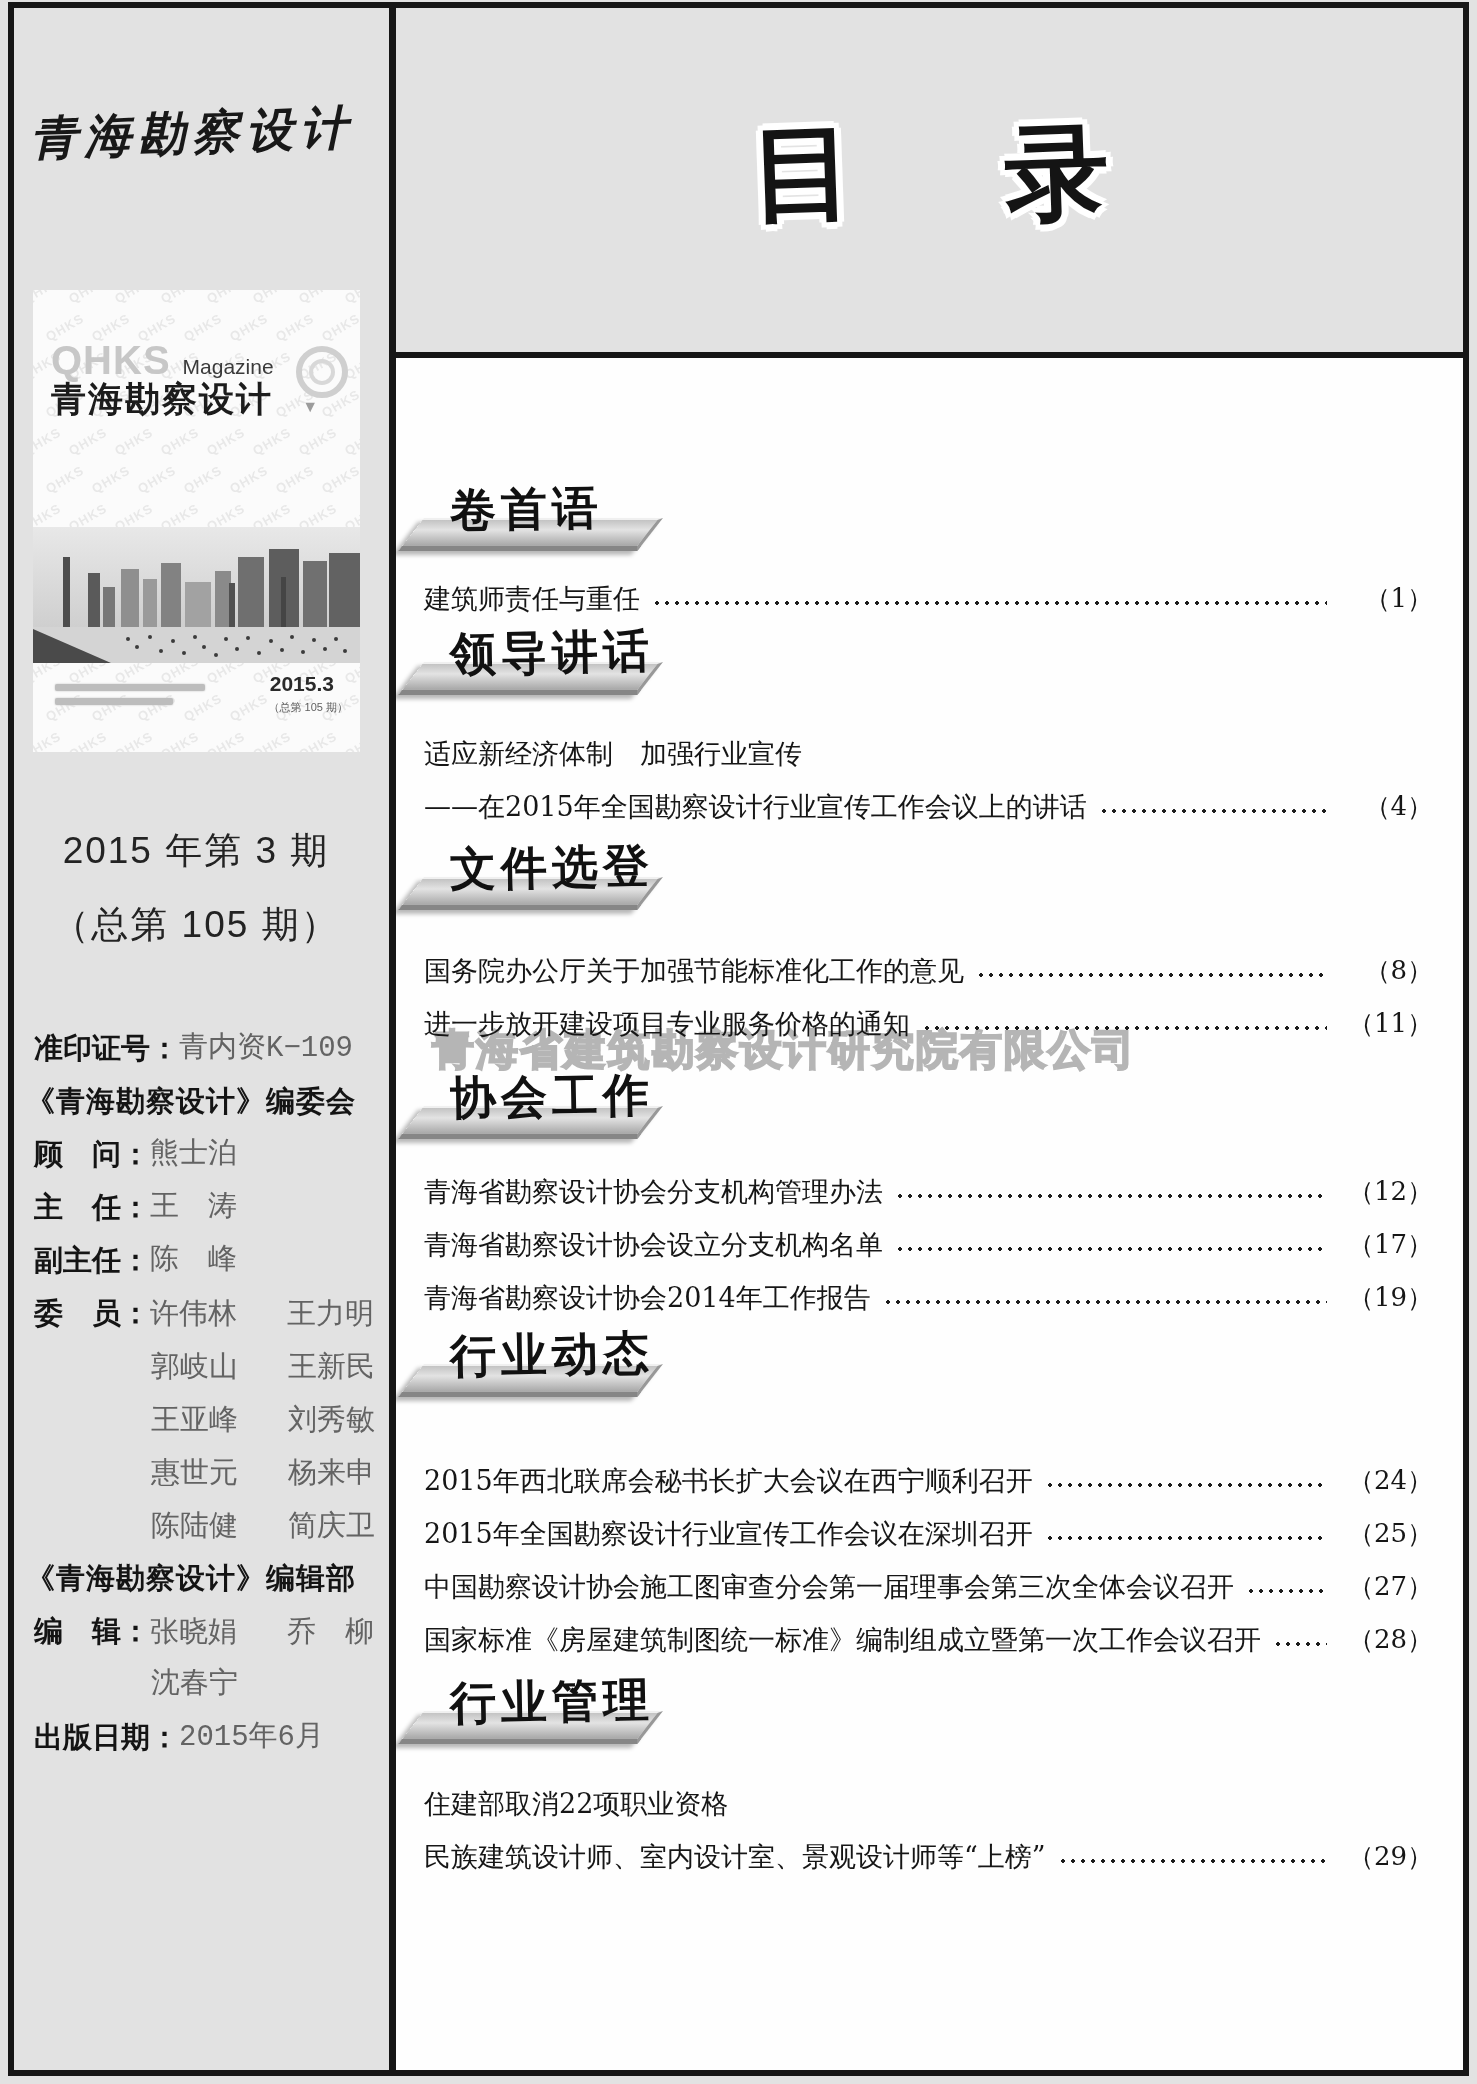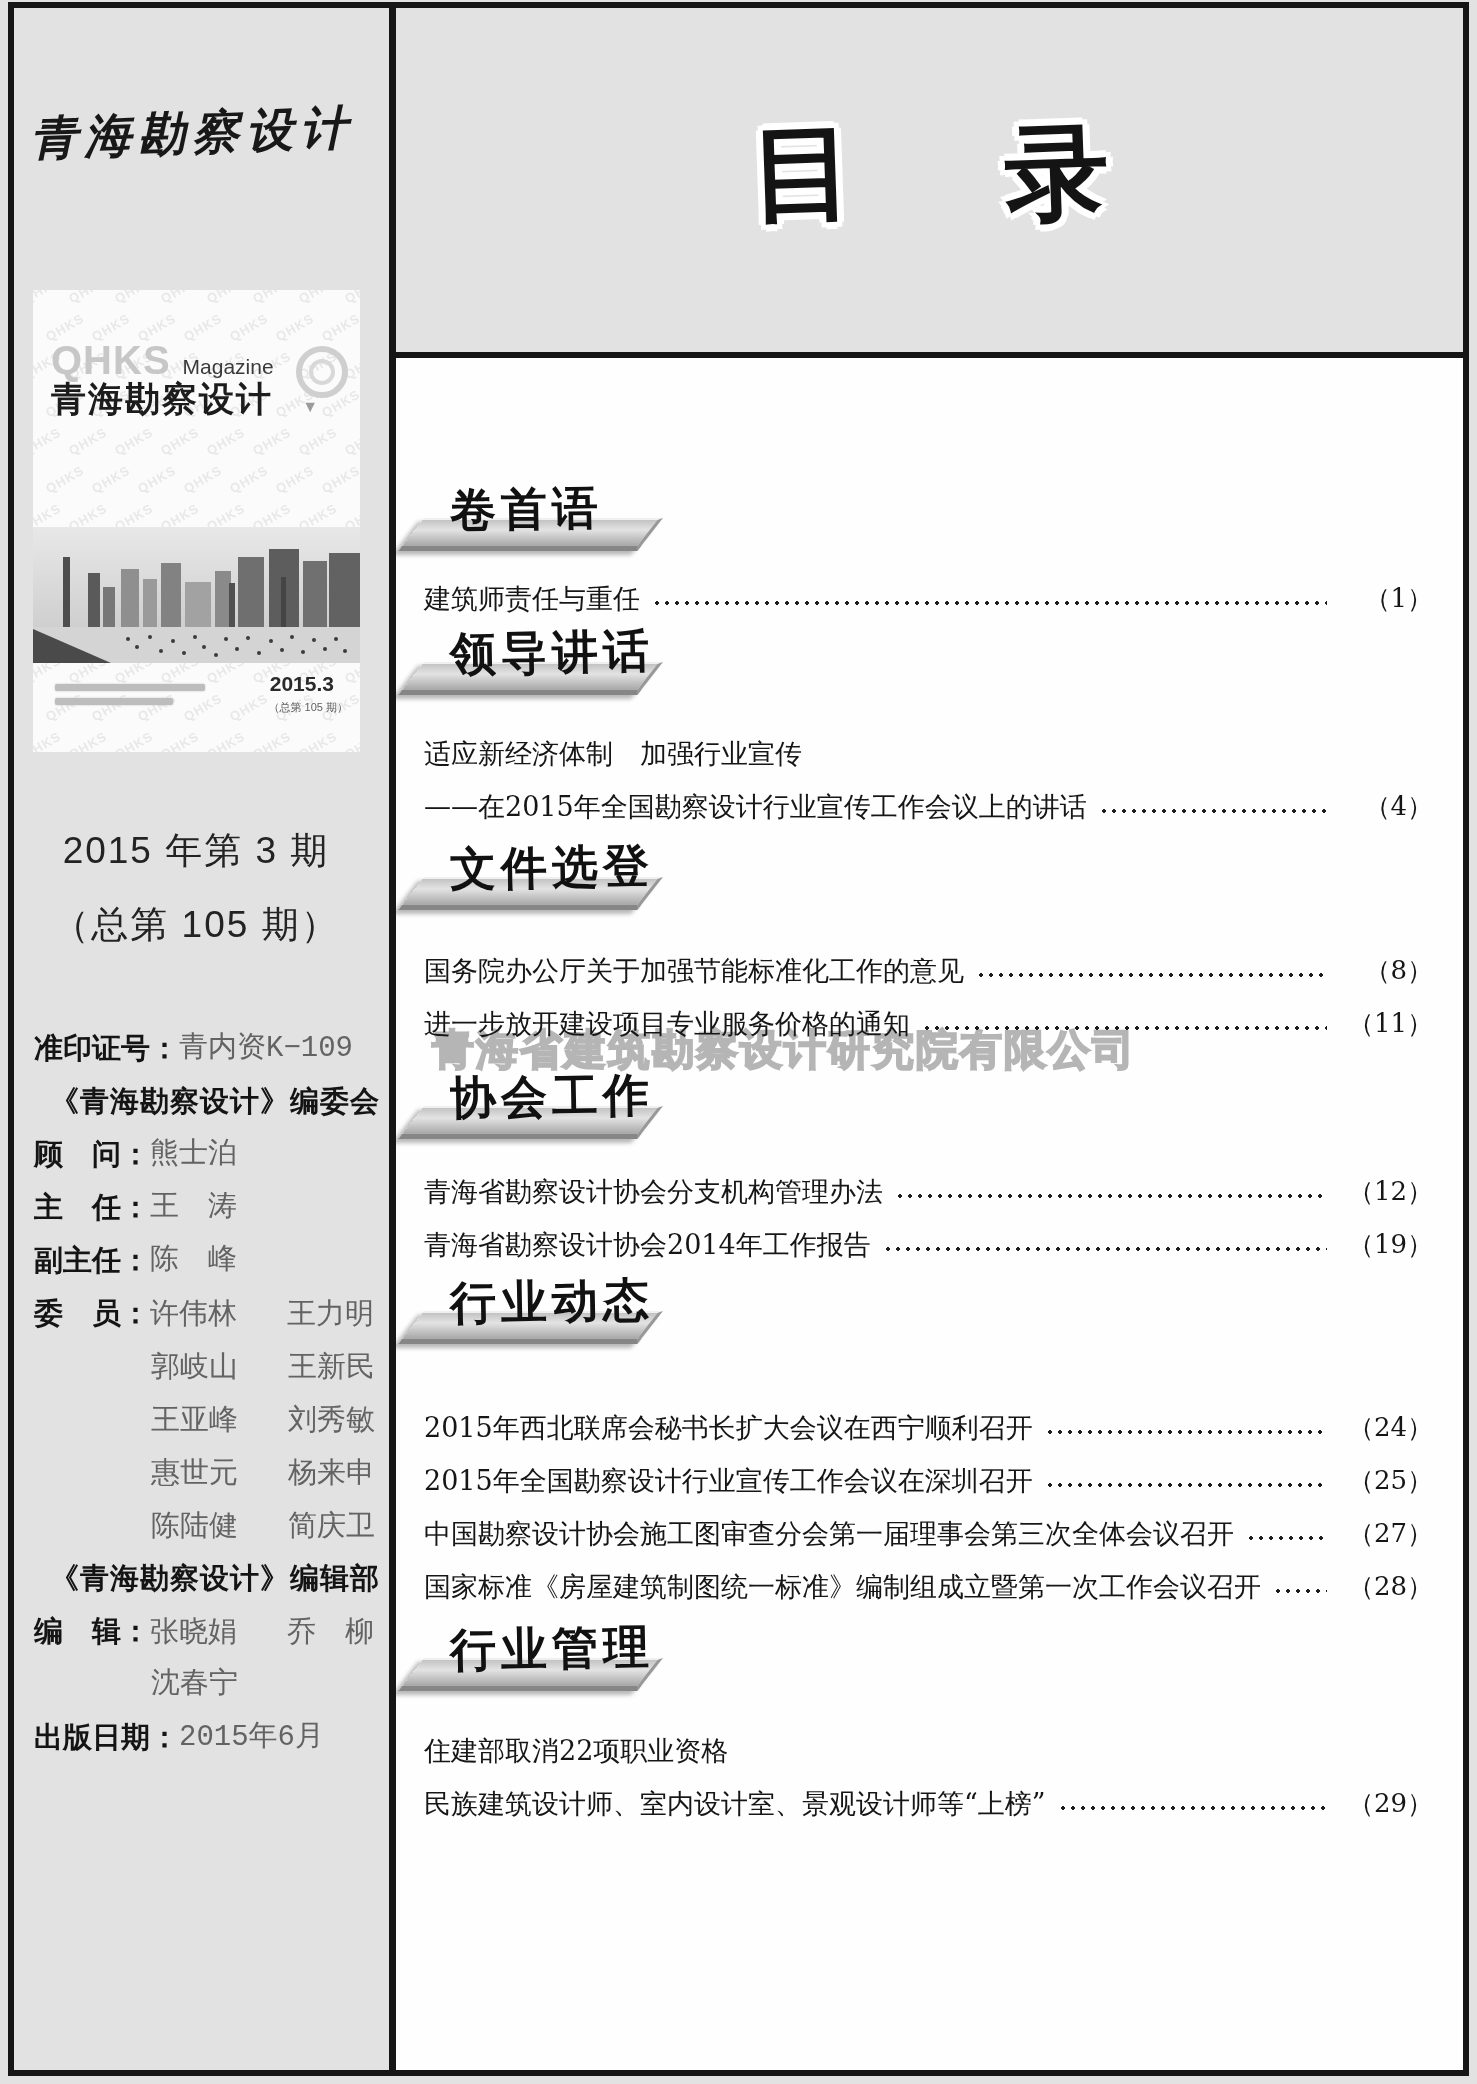--- a/index.html
+++ b/index.html
@@ -63,21 +63,21 @@
   #cover-photo{position:absolute;left:0;top:237px;width:327px;height:136px;z-index:2;}
   .smallprint{position:absolute;height:7px;background:#bdbdbd;z-index:2;border-radius:2px;
       box-shadow:0 0 2px #bdbdbd;}
   #sp1{left:22px;top:394px;width:150px;} #sp2{left:22px;top:408px;width:118px;}
   #cover-issue{position:absolute;right:26px;top:382px;z-index:2;font-size:21px;font-weight:800;color:#2a2a2a;}
   #cover-issue-sub{position:absolute;right:12px;top:410px;z-index:2;font-size:11px;color:#606060;}
   #issue-block{position:absolute;left:16px;top:814px;width:360px;z-index:10;text-align:center;
       color:#232323;font-size:37px;line-height:74px;letter-spacing:2px;}
   #sidebar-rows{position:absolute;left:26px;top:1022px;width:360px;z-index:10;}
   .sb-row,.sb-heading{height:53px;line-height:53px;white-space:nowrap;}
-  .sb-heading{font-weight:800;font-size:29px;color:#141414;letter-spacing:1px;margin-left:24px;}
+  .sb-heading{font-weight:800;font-size:29px;color:#141414;letter-spacing:1px;}
   .sb-label{display:inline-block;font-weight:800;font-size:29px;color:#141414;vertical-align:top;margin-left:8px;}
   .sb-label.sb-spacer{width:117px;}
   .sb-value{font-family:"DejaVu Serif", serif;font-size:29px;color:#636363;margin-right:50px;}
   .sb-value:last-child{margin-right:0;font-family:Liberation Mono, monospace;}
 </style>
 </head>
 <body>
 
 <div id="page">
 
@@ -135,20 +135,25 @@
         </div>
         <div class="section sec4">
           <div class="sec-head">
             <div class="sec-title">协会工作</div>
             <div class="sec-slab"></div>
           </div>
           <div class="entry">
             <span class="entry-title">青海省勘察设计协会分支机构管理办法</span>
             <span class="leader"></span>
             <span class="entry-page">（12）</span>
+          </div>
+          <div class="entry">
+            <span class="entry-title">青海省勘察设计协会设立分支机构名单</span>
+            <span class="leader"></span>
+            <span class="entry-page">（17）</span>
           </div>
           <div class="entry">
             <span class="entry-title">青海省勘察设计协会2014年工作报告</span>
             <span class="leader"></span>
             <span class="entry-page">（19）</span>
           </div>
         </div>
         <div class="section sec5">
           <div class="sec-head">
             <div class="sec-title">行业动态</div>

